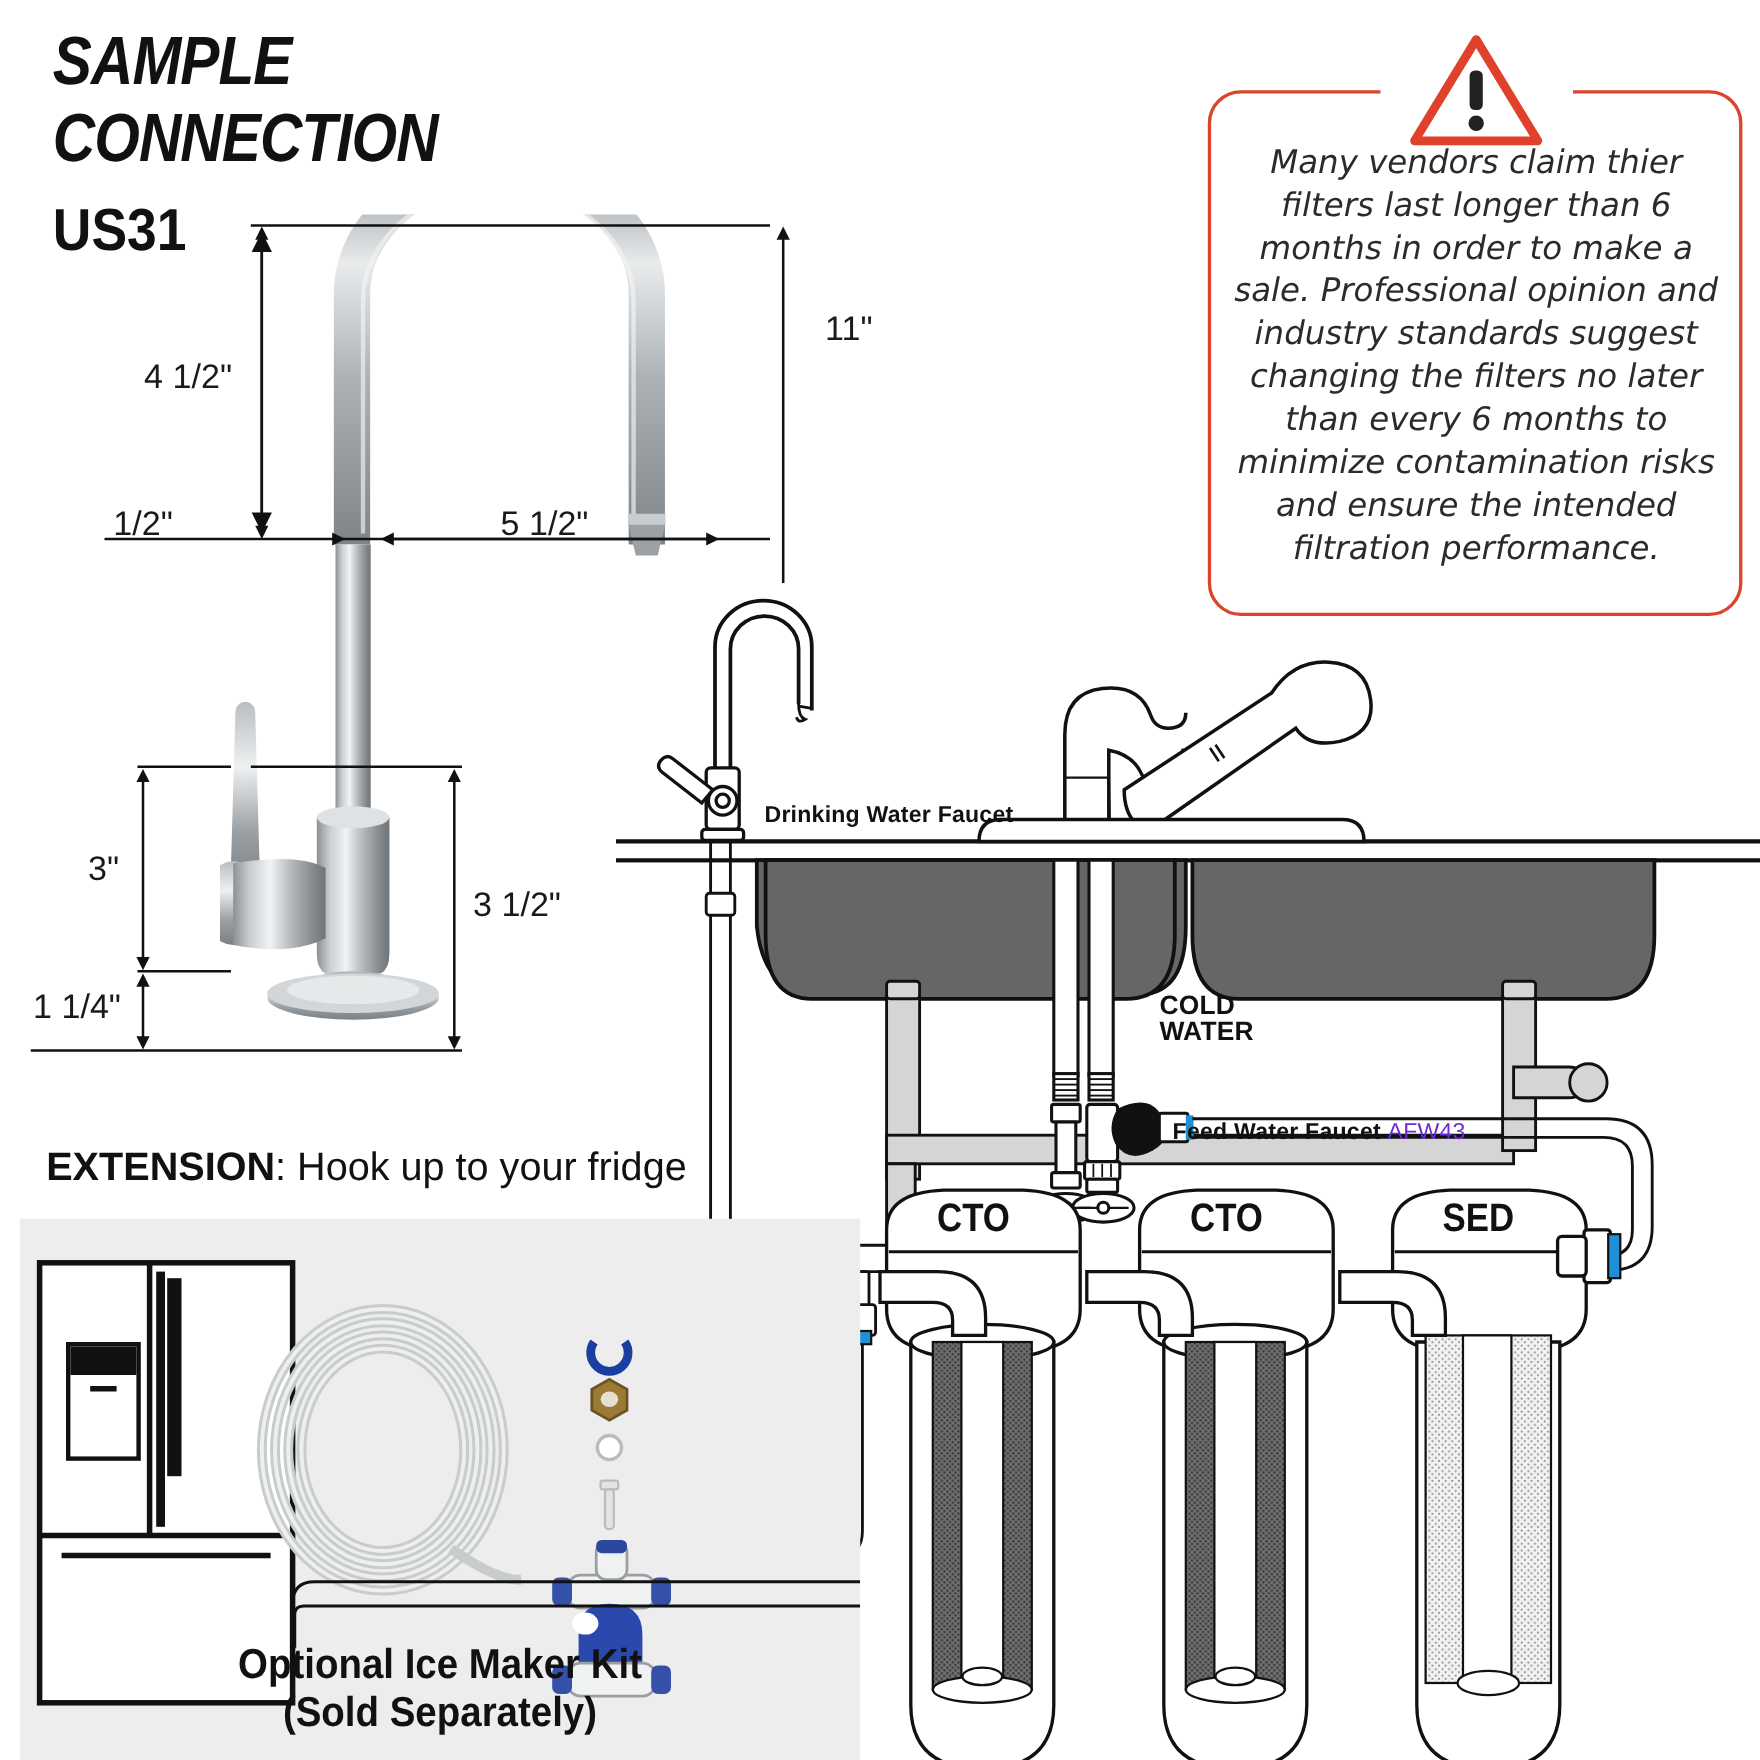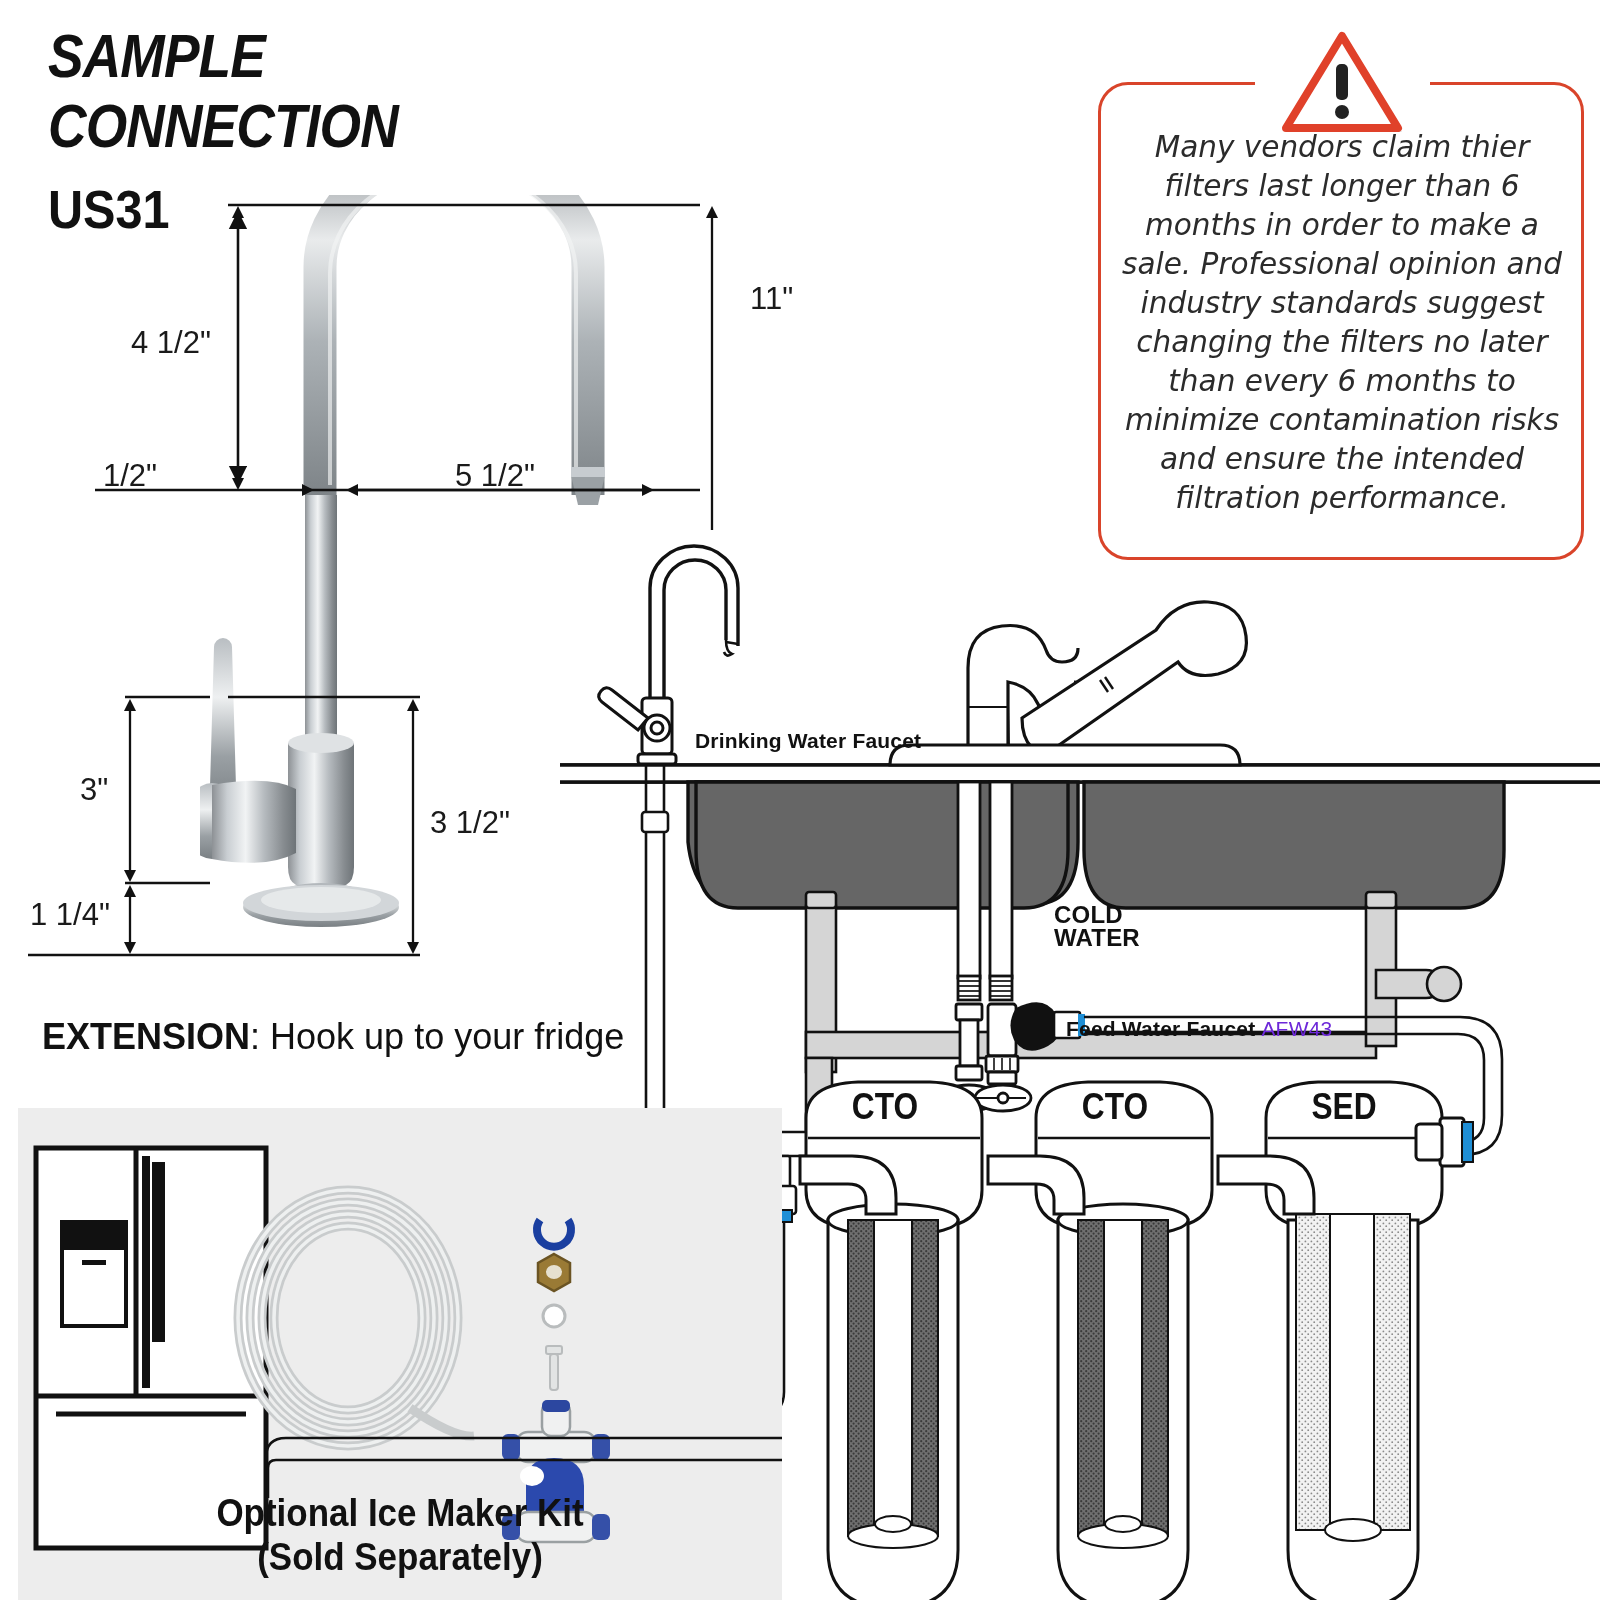--- a/index.html
+++ b/index.html
@@ -28,21 +28,21 @@
   }
   #warn-gap{left:1255px;top:74px;width:175px;height:22px;background:#fff;}
   #warn-tri{left:1278px;top:28px;width:128px;height:110px;}
   #warn-text{
     left:1112px;top:128px;width:460px;
     font-family:"DejaVu Sans",sans-serif;font-style:italic;
     font-size:29.5px;line-height:39px;text-align:center;color:#2b2b2b;
   }
 
   
-  #ext-heading{left:42px;top:1016px;font-size:36px;white-space:nowrap;}
+  #ext-heading{left:42px;top:1040px;font-size:36px;white-space:nowrap;}
   #ext-heading b{font-weight:bold;}
   #ext-heading .lt{font-weight:normal;}
   #ext-panel{left:18px;top:1108px;width:764px;height:492px;background:#ededed;}
   #ext-cap1,#ext-cap2{
     width:764px;text-align:center;font-weight:bold;font-size:38px;
     transform:scaleX(.92);left:18px;white-space:nowrap;
   }
   #ext-cap1{top:1492px;}
   #ext-cap2{top:1536px;}
 

